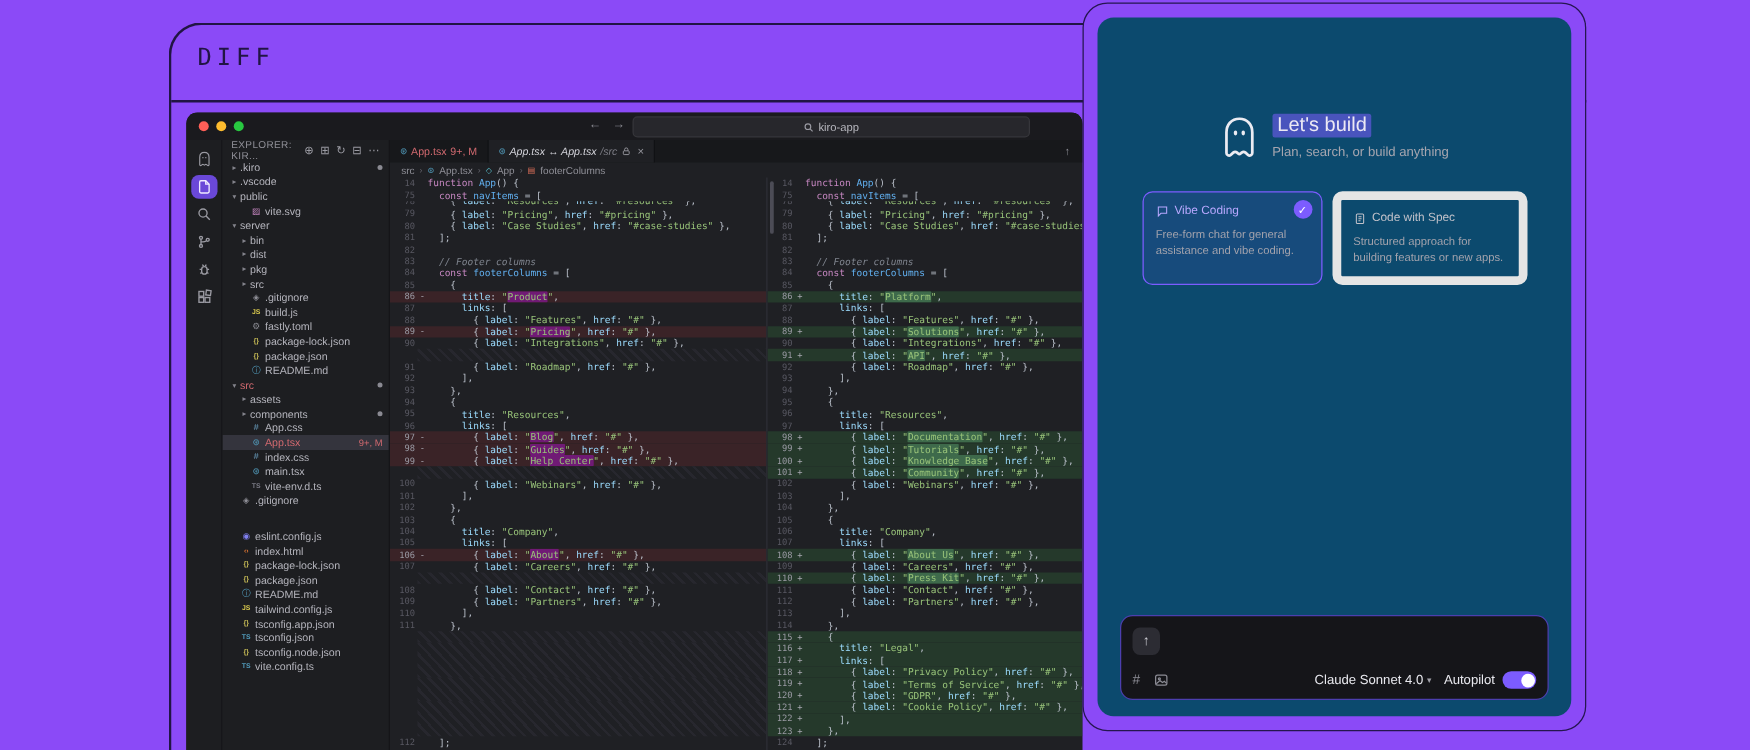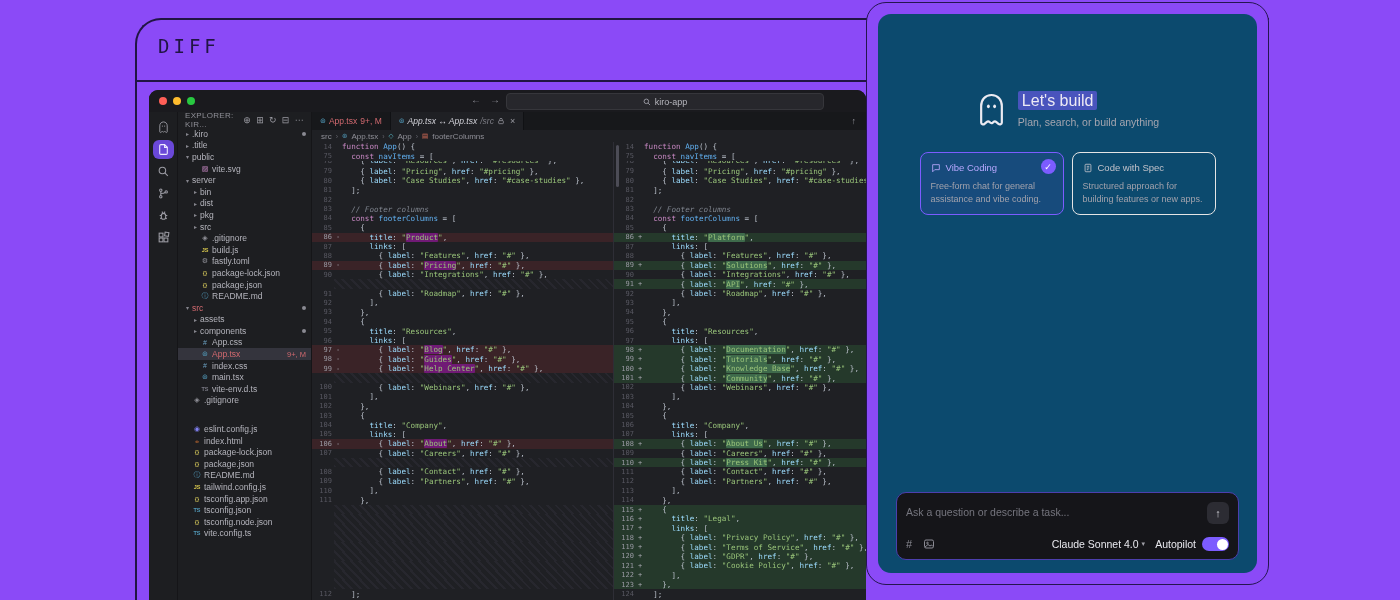--- a/index.html
+++ b/index.html
@@ -90,21 +90,21 @@
   .chat-inner{position:absolute;left:11px;top:11px;right:11px;bottom:11px;background:#0c4a6e;
     border-radius:13px;display:flex;flex-direction:column;padding:0 18px;overflow:hidden;}
   .hero{margin-top:78px;display:flex;align-items:flex-start;justify-content:center;gap:11px;}
   .hero-ghost svg{width:31px;height:37px;}
   .ht{font-size:16px;color:#ece9f4;}
   .ht-hl{background:rgba(124,92,255,.55);padding:1px 4px;border-radius:2px;}
   .hsub{font-size:10.5px;color:#a5a5af;margin-top:6px;}
   .modes{display:flex;justify-content:center;gap:8px;margin-top:19px;}
   .mode{width:122px;border-radius:8px;padding:9px 10px;position:relative;}
   .mode.sel{border:1px solid #7c5cff;background:rgba(124,92,255,.10);}
-  .mode.unsel{border:1px solid #e5e5e5;}
+  .mode.unsel{border:7px solid #e5e5e5;}
   .mode-head{display:flex;align-items:center;gap:5px;font-size:9.5px;}
   .mode.sel .mode-head{color:#b9a8ff;}
   .mode.unsel .mode-head{color:#c2c2ca;}
   .mode-head svg{width:10px;height:10px;}
   .mode-desc{font-size:9px;color:#a2a2ac;margin-top:7px;line-height:1.4;}
   .badge-check{position:absolute;top:6px;right:7px;width:15px;height:15px;border-radius:50%;
     background:#7c5cff;color:#fff;font-size:9px;display:flex;align-items:center;justify-content:center;}
   .composer{margin-top:auto;margin-bottom:13px;border:1px solid #4c3fae;border-radius:10px;
     background:#151519;padding:9px 9px 8px;}
   .comp-top{display:flex;align-items:flex-start;}
@@ -208,21 +208,21 @@
             </span>
         </div>
         <div class="tree" id="file-tree">
             <div class="trow" style="padding-left: 5px;">
               <span class="chev">▸</span>
               <span class="fname">.kiro</span>
               <span class="fdot"></span>
             </div>
             <div class="trow" style="padding-left: 5px;">
               <span class="chev">▸</span>
-              <span class="fname">.title</span>
+              <span class="fname">.vscode</span>
             </div>
             <div class="trow" style="padding-left: 5px;">
               <span class="chev">▾</span>
               <span class="fname">public</span>
             </div>
             <div class="trow" style="padding-left: 13px;">
               <span class="chev"></span>
               <span class="ficon" style="color: rgb(197, 134, 192);">▨</span>
               <span class="fname">vite.svg</span>
             </div>
@@ -548,21 +548,20 @@
                 <path d="M9 8h6M9 12h6M9 16h4"></path>
               </svg>
             <span>Code with Spec</span>
           </div>
           <div class="mode-desc">Structured approach for building features or new apps.</div>
         </div>
       </div>
 
       <div class="composer">
         <div class="comp-top">
-          <div class="comp-ph">Ask a question or describe a task...</div>
           <div class="send">↑</div>
         </div>
         <div class="comp-bottom">
           <span class="ci">#</span>
           <span class="ci">
             <svg viewBox="0 0 24 24" fill="none" stroke="currentColor" stroke-width="2">
                 <rect x="3" y="4" width="18" height="16" rx="3"></rect>
                 <circle cx="9" cy="10" r="1.6"></circle>
                 <path d="M4 18l6-5 4 3 3-2 3 3"></path>
               </svg>

